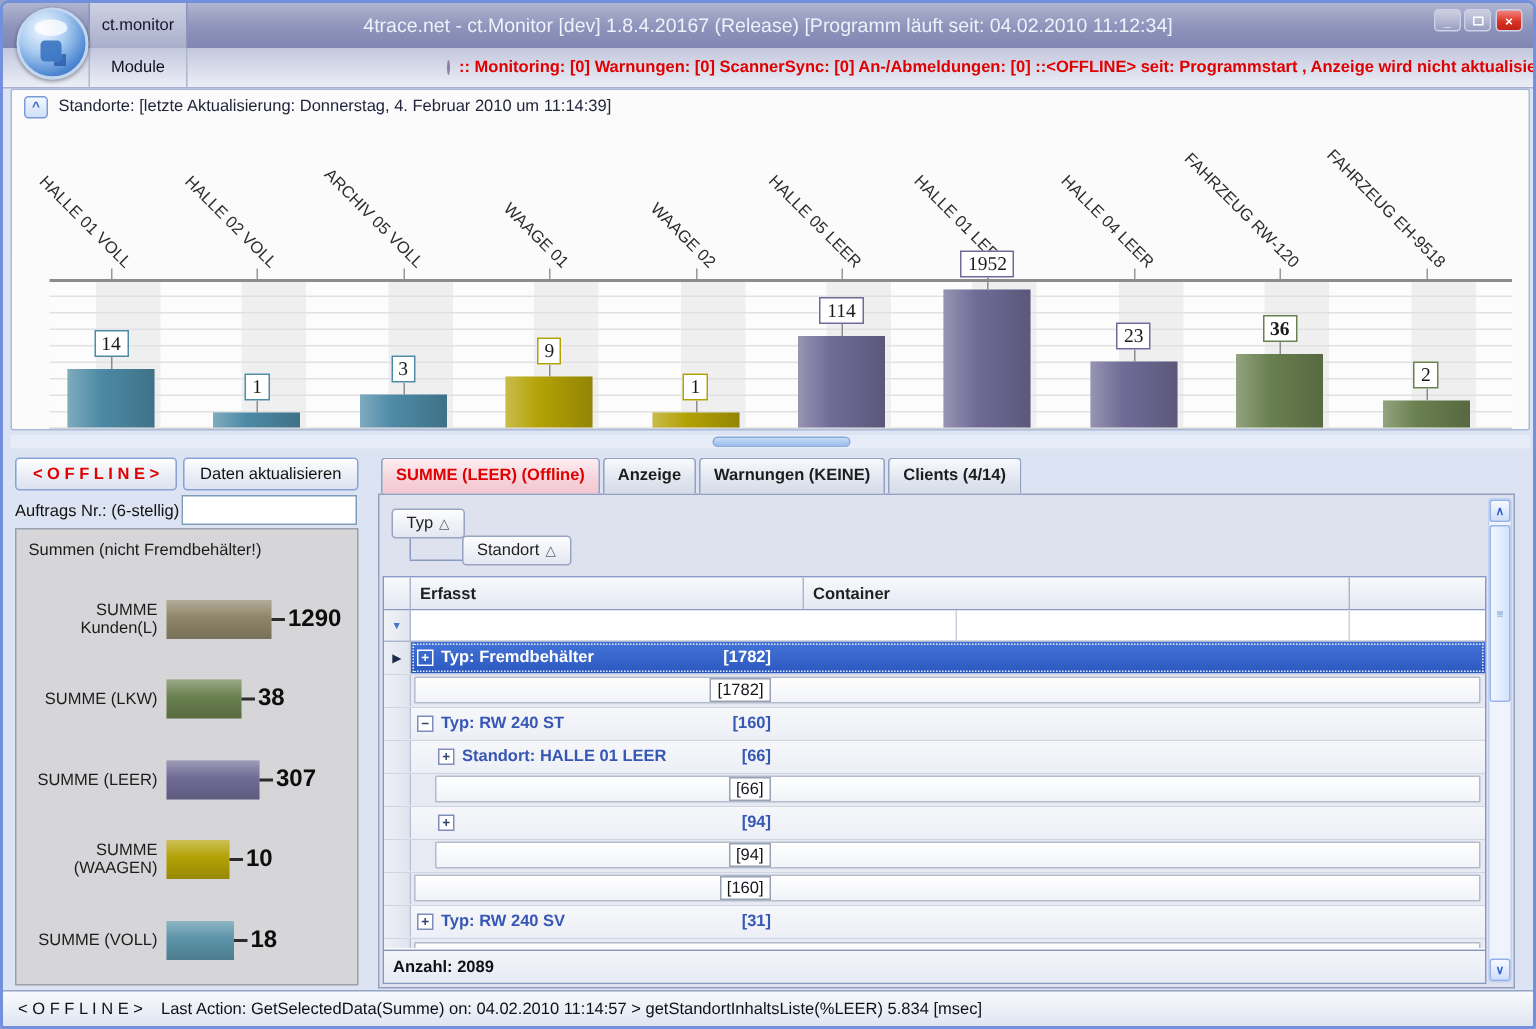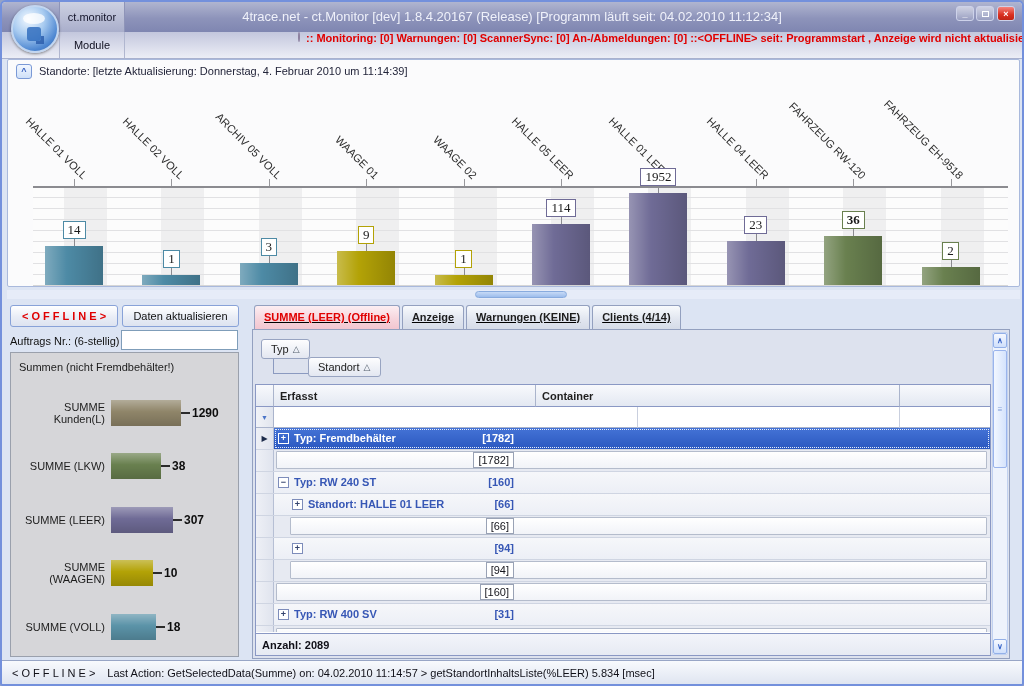--- a/index.html
+++ b/index.html
@@ -22,21 +22,21 @@
     background:linear-gradient(#cdd1e2,#a9aecb);border-left:1px solid #8e94b8;border-right:1px solid #8e94b8;
     display:flex;align-items:center;justify-content:center;}
   .moduleitem{position:absolute;left:57px;top:0;width:66px;height:26px;font-size:11px;color:#101020;
     border-left:1px solid #b0b6cf;border-right:1px solid #b0b6cf;display:flex;align-items:center;justify-content:center;}
   .wintitle{position:absolute;left:135px;right:135px;top:7px;text-align:center;font-size:13px;color:#eff1fa;
     white-space:nowrap;overflow:hidden;}
   .wbtn{position:absolute;top:4px;width:18px;height:15px;border:1px solid #cdd2ea;border-radius:3px;
     display:flex;align-items:center;justify-content:center;font-size:9px;font-weight:bold;color:#fff;
     background:linear-gradient(rgba(255,255,255,.45),rgba(255,255,255,.12));}
   .wbtn.close{background:linear-gradient(#f4837c,#d92f20 60%,#c02415);}
-  .alerts{position:absolute;left:296px;right:6px;top:0;height:26px;display:flex;
+  .alerts{position:absolute;left:296px;right:6px;top:0;height:26px;display:flex;align-items:center;
     font-size:11px;font-weight:bold;color:#e00000;white-space:nowrap;}
   .lamp{width:10px;height:10px;border-radius:50%;margin-right:6px;border:1px solid #8d81a0;
     background:radial-gradient(circle at 35% 30%,#efe6f2,#b9a8c4 60%,#96889f);}
   
   .chartpanel{position:absolute;left:5px;top:57px;width:1013px;height:228px;background:#fbfbfc;
     border:1px solid #a9b9dc;border-radius:2px;overflow:visible;}
   .collapsebtn{position:absolute;left:8px;top:4px;width:16px;height:15px;border:1px solid #7a99d6;border-radius:3px;
     background:linear-gradient(#f2f7ff,#cfe0f8);color:#3c64c0;font-size:9px;font-weight:bold;
     display:flex;align-items:center;justify-content:center;line-height:1;}
   .chartheader{position:absolute;left:31px;top:5px;font-size:11px;color:#23253a;}
@@ -55,23 +55,23 @@
   .btn.offline{color:#e00000;font-weight:bold;}
   .fieldlabel{position:absolute;font-size:11px;color:#111;}
   .txtinput{position:absolute;width:117px;height:20px;border:1px solid #7f9db9;font-size:11px;padding:0 3px;background:#fff;}
   .sumpanel{position:absolute;left:8px;top:350px;width:229px;height:305px;background:#d6d6d9;
     border:1px solid #9aa0ac;}
   .sumtitle{position:absolute;left:8px;top:8px;font-size:11px;color:#1c1c1c;}
   .sumrow{position:absolute;left:2px;right:2px;height:53px;display:flex;align-items:center;}
   .sumlabel{width:98px;text-align:right;font-size:11px;color:#1c1c1c;flex:none;padding-right:6px;}
   .sumbar{height:26px;flex:none;background-image:linear-gradient(180deg,rgba(255,255,255,.32),rgba(255,255,255,0) 45%,rgba(0,0,0,.16));}
   .sumdash{width:9px;height:2px;background:#2b2b2b;flex:none;}
-  .sumval{font-size:12px;font-weight:bold;color:#0d0d0d;margin-left:2px;}
-  
-  .tabsrow{position:absolute;left:252px;top:303px;height:24px;display:flex;align-items:flex-end;z-index:5;text-decoration:underline;}
+  .sumval{font-size:16px;font-weight:bold;color:#0d0d0d;margin-left:2px;}
+  
+  .tabsrow{position:absolute;left:252px;top:303px;height:24px;display:flex;align-items:flex-end;z-index:5;}
   .tab{height:24px;line-height:22px;padding:0 9px;margin-right:2px;font-size:11px;font-weight:bold;color:#1d1d1d;
     border:1px solid #93a0bf;border-bottom:none;border-radius:3px 3px 0 0;
     background:linear-gradient(#f8fafd,#e0e5ef 60%,#d6dce8);white-space:nowrap;}
   .tab.active{background:linear-gradient(#fceef2,#f6d3db 60%,#f2c6d0);color:#e00000;}
   .gridpanel{position:absolute;left:250px;top:327px;width:758px;height:330px;background:#dde2ee;
     border:1px solid #93a0bf;}
   .gbtn{position:absolute;height:20px;padding:0 9px;font-size:11px;color:#222;border:1px solid #98a4c1;border-radius:3px;
     background:linear-gradient(#fdfdfe,#e3e7f1);display:flex;align-items:center;gap:4px;}
   .gbtn .tri{font-size:9px;color:#55606e;}
   .gline{position:absolute;background:#8b9ac0;}
@@ -359,21 +359,21 @@
             <div class="rind"></div>
             <div class="rcontent" style="background: rgb(231, 234, 242);">
               <div class="sumbox" style="left: 2px;"></div>
               <div class="numbox">[160]</div>
             </div>
           </div>
           <div class="grow">
             <div class="rind"></div>
             <div class="rcontent" style="background: linear-gradient(rgb(246, 247, 250), rgb(236, 239, 246));">
               <div class="expico" style="left: 4px;">+</div>
-              <div class="glabel" style="left: 20px;">Typ: RW 400 SV</div>
+              <div class="glabel" style="left: 20px;">Typ: RW 240 SV</div>
               <div class="gcount">[31]</div>
             </div>
           </div>
           <div class="grow" style="height: 6px; border-bottom: none;">
             <div class="rind"></div>
             <div class="rcontent" style="background: rgb(231, 234, 242);">
               <div class="sumbox" style="left: 2px; top: 2px; height: 8px;"></div>
             </div>
           </div>
         </div>

